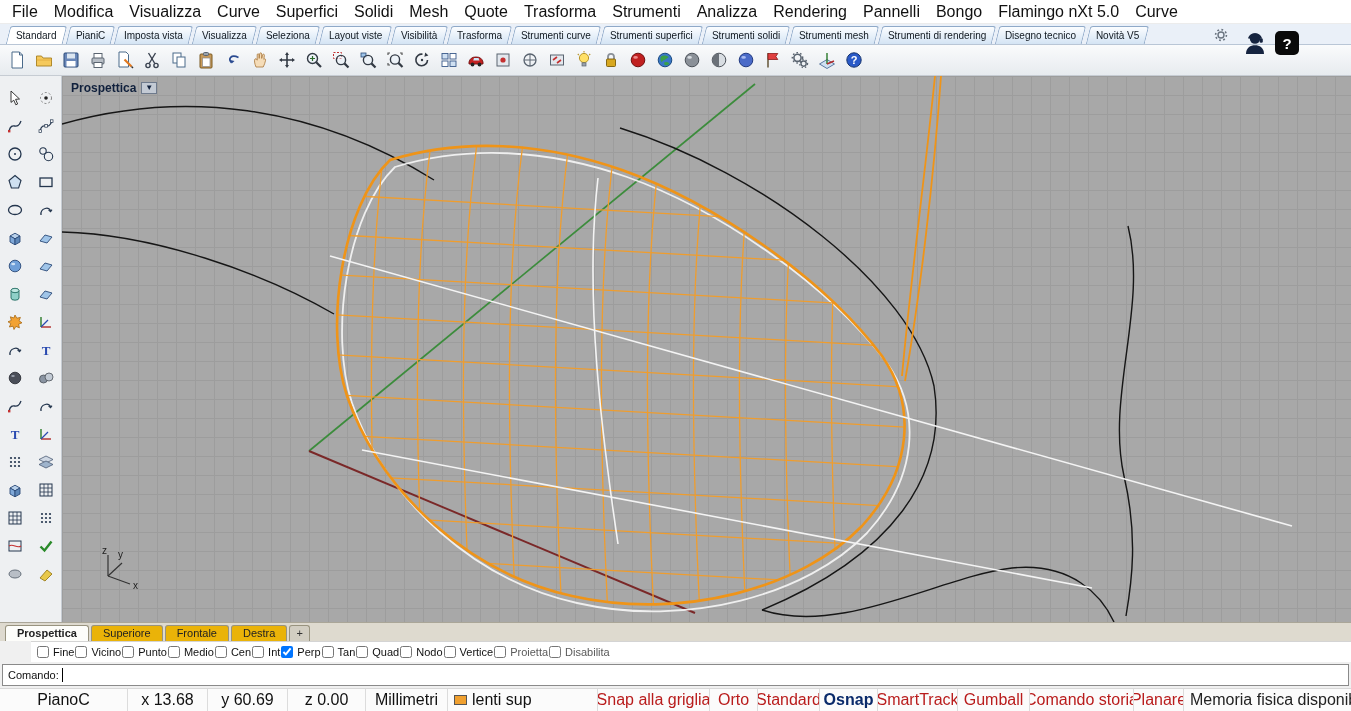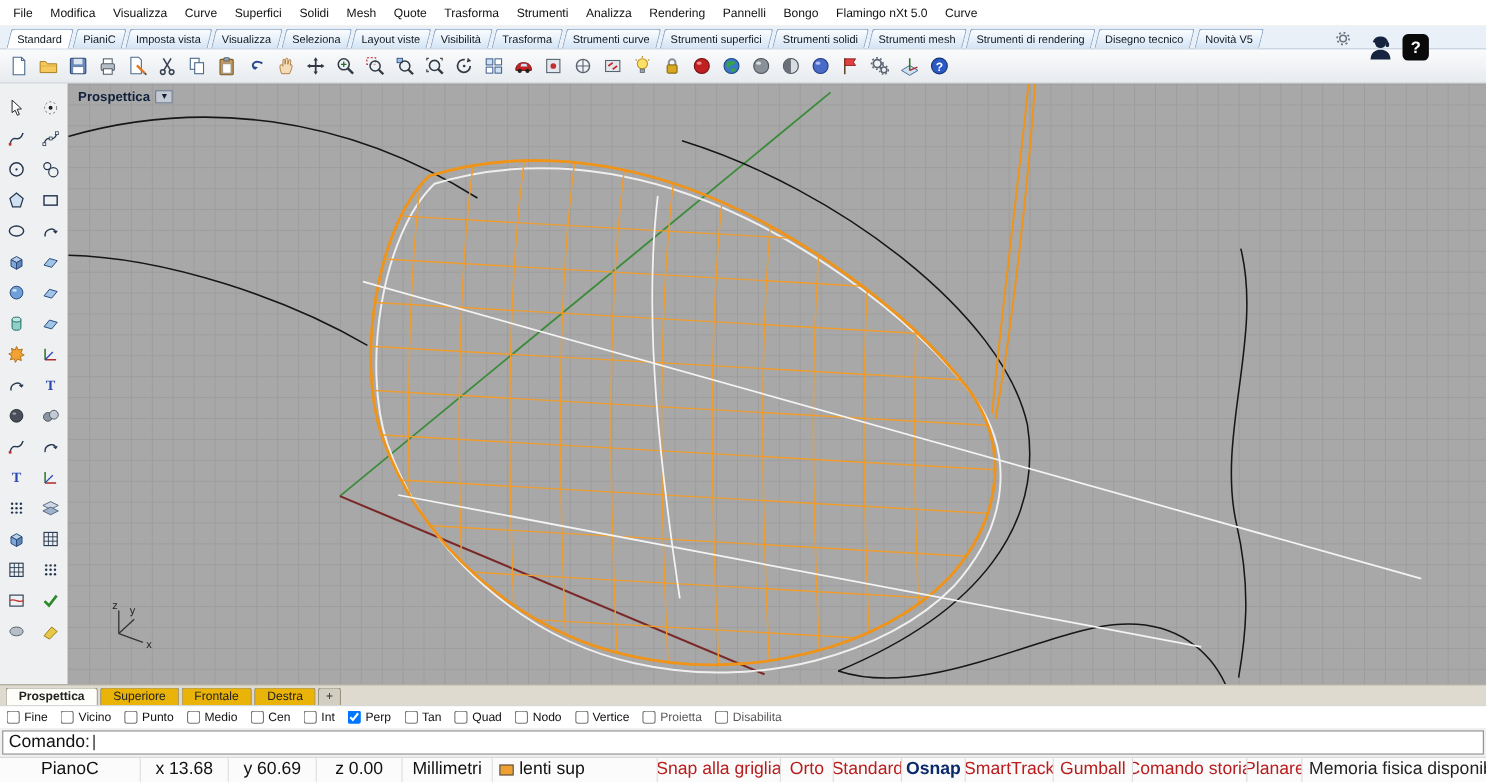--- a/index.html
+++ b/index.html
@@ -3,21 +3,21 @@
 <meta charset="utf-8">
 <style>
   * { box-sizing: border-box; margin: 0; padding: 0; }
   html,body { width:1351px; height:711px; overflow:hidden; background:#f0f0f0; }
   .app { width:1351px; height:711px; display:flex; flex-direction:column; position:relative;
          font-family:"Liberation Sans", sans-serif; font-size:12px; color:#111; background:#f0f0f0; }
 
   
   .menubar { height:24px; background:#ffffff; display:flex; align-items:center; padding-left:4px;
              border-bottom:1px solid #ececec; flex-shrink:0; }
-  .menu-item { padding:4px 8px; font-size:11px; white-space:nowrap; cursor:default; }
+  .menu-item { padding:4px 8px; font-size:16px; white-space:nowrap; cursor:default; }
 
   
   .tabbar { height:21px; background:#eaf0f8; border-bottom:1px solid #b9c6d6; display:flex;
             align-items:flex-end; padding:2px 0 0 8px; flex-shrink:0; }
   .tab { flex-shrink:0; margin-right:3px; border:1px solid #8fa9c8; border-bottom:none;
          border-radius:3px 3px 0 0; background:linear-gradient(#fbfdff,#d4e4f4);
          transform:skewX(-14deg); padding:1px 7px 2px; white-space:nowrap; }
   .tab > span { display:inline-block; transform:skewX(14deg); font-size:10px; color:#101820; }
   .tab.active { background:#ffffff; }
   .tabbar-gear { margin-left:auto; margin-right:122px; align-self:center; }
@@ -53,29 +53,29 @@
   .vptabs { height:19px; background:#dedacf; border-top:1px solid #aaa698; display:flex;
             align-items:flex-end; padding-left:5px; flex-shrink:0; }
   .vptab { font-size:11px; padding:1px 11px 2px; border:1px solid #98937f; border-bottom:none;
            background:#eab308; margin-right:2px; border-radius:3px 3px 0 0; white-space:nowrap; color:#222; }
   .vptab.active { background:#fdfdfa; font-weight:bold; }
   .vptab-add { font-size:11px; padding:1px 6px 2px; border:1px solid #98937f; border-bottom:none;
                background:#d2cec2; border-radius:3px 3px 0 0; color:#333; }
 
   
   .osnapbar { height:21px; background:#ffffff; border-top:1px solid #d4d4d4; display:flex;
-              align-items:center; padding-left:6px; gap:12px; flex-shrink:0; }
+              align-items:center; padding-left:6px; gap:1px; flex-shrink:0;margin-left:31px; }
   .osnap-item { display:flex; align-items:center; font-size:11px; white-space:nowrap; color:#111; }
   .osnap-item input { width:12px; height:12px; margin:0 4px 0 0; }
   .osnap-item.dim { color:#5a5a5a; }
 
   
   .commandbar { height:26px; background:#f0f0f0; padding:2px 2px; flex-shrink:0; }
   .command-box { height:100%; background:#fff; border:1px solid #8a8a8a; display:flex;
-                 align-items:center; padding:0 5px; font-size:16px; }
+                 align-items:center; padding:0 5px; font-size:11px; }
   .caret { display:inline-block; width:1px; height:14px; background:#000; margin-left:3px;
            animation: blink 1s steps(1) infinite; }
   @keyframes blink { 50% { opacity:0; } }
 
   
   .statusbar { height:23px; background:#fbfbfb; border-top:1px solid #d8d8d8; display:flex;
                align-items:stretch; font-size:16px; flex-shrink:0; }
   .scell { display:flex; align-items:center; justify-content:center; padding:0 6px;
            border-right:1px solid #dcdcdc; white-space:nowrap; overflow:hidden; }
   .scell.toggle { color:#b91c1c; }

